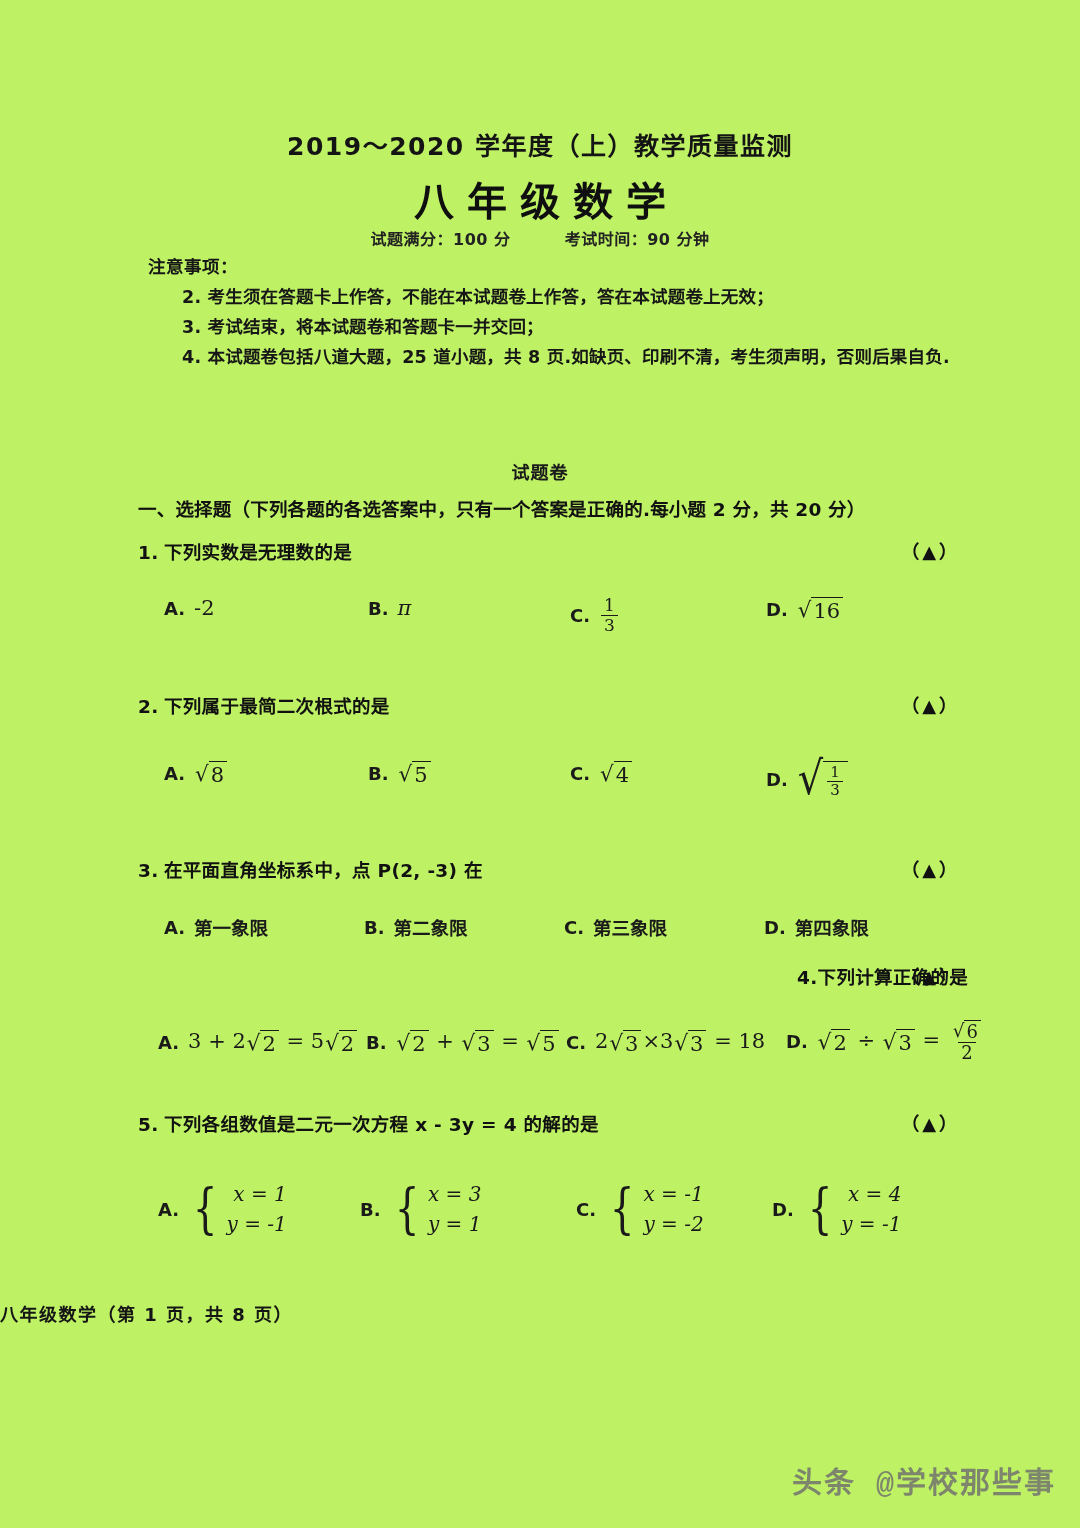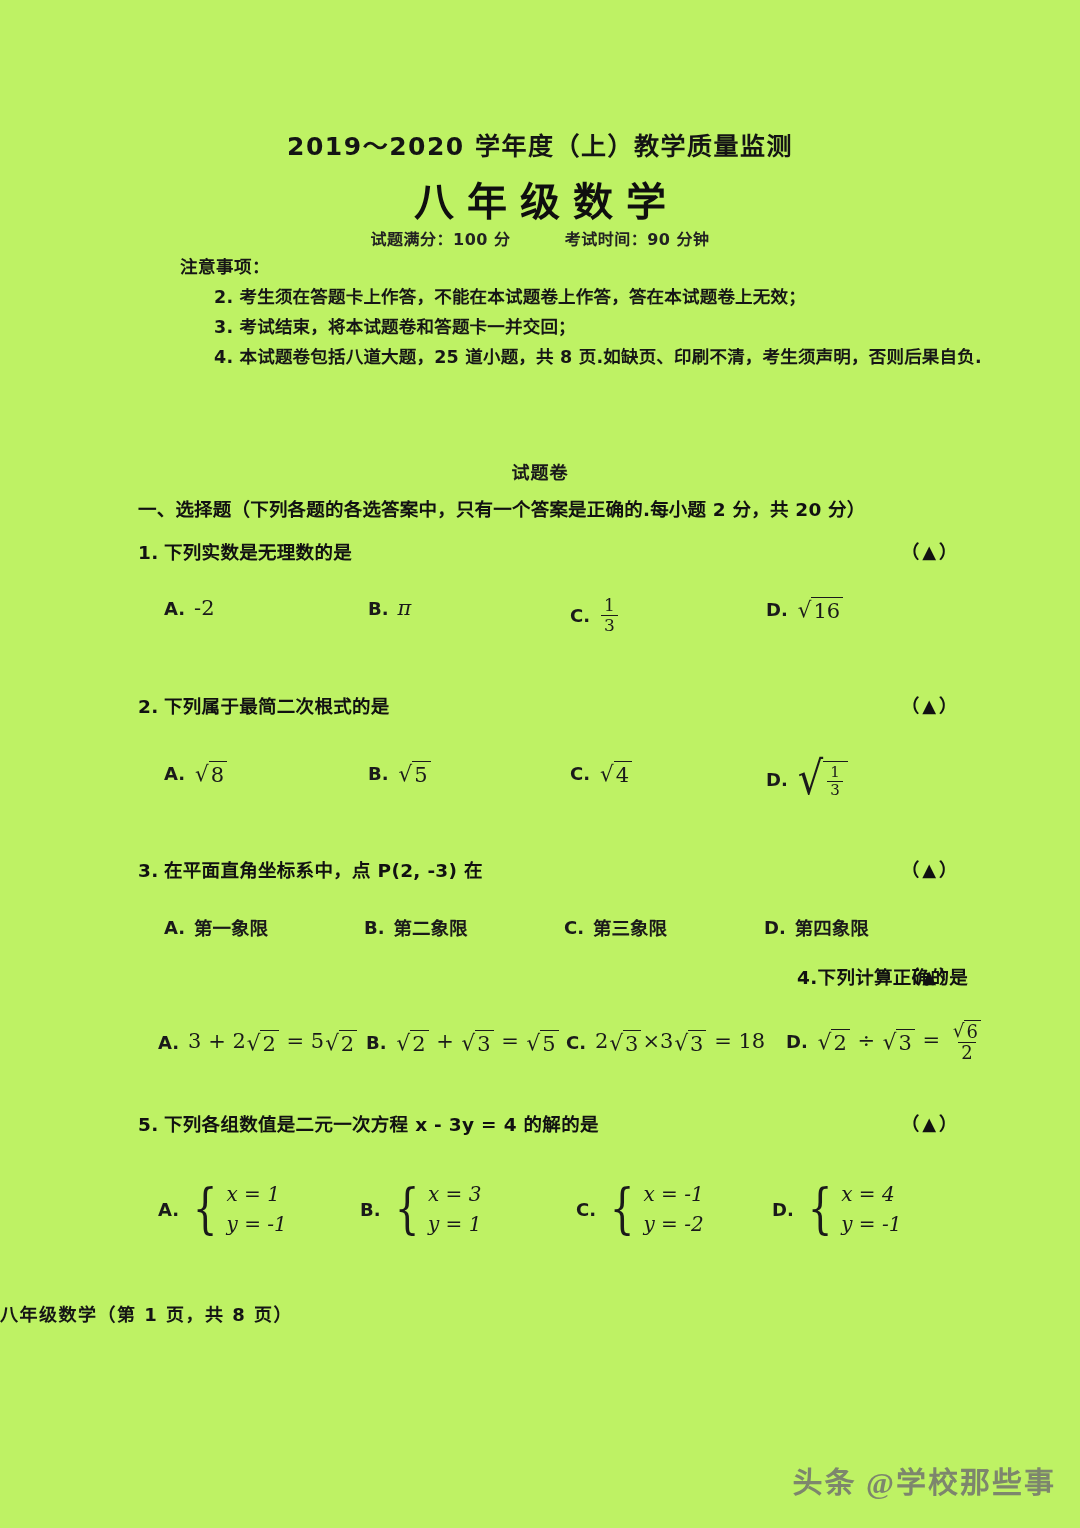--- a/index.html
+++ b/index.html
@@ -66,21 +66,20 @@
   .notice {
     position: absolute;
     left: 148px;
     top: 252px;
     width: 806px;
     font-family: "DejaVu Sans", "Liberation Sans", sans-serif;
     font-weight: 700;
     font-size: 17.5px;
     line-height: 30px;
     color: #161616;
-    margin-left: 32px;
   }
   .notice-title { letter-spacing: 0.5px; }
   .notice-item  { text-indent: 34px; letter-spacing: 0.2px; }
 
   
   .paper-label {
     position: absolute;
     left: 0; right: 0;
     top: 458px;
     text-align: center;
@@ -218,41 +217,42 @@
     transform: scaleX(0.72);
     transform-origin: center;
   }
   .sys-rows {
     display: inline-flex;
     flex-direction: column;
     gap: 6px;
     font-family: "DejaVu Serif", "Liberation Serif", serif;
     font-style: italic;
     font-size: 20px;
+    text-align: right;
   }
 
   
   .footer {
     position: absolute;
     left: 0; right: 0;
     top: 1300px;
     text-align: left;
     font-family: "DejaVu Sans", "Liberation Sans", sans-serif;
     font-weight: 700;
     font-size: 18px;
     letter-spacing: 1.5px;
     color: #151515;
   }
 
   
   .watermark {
     position: absolute;
     right: 24px;
     bottom: 26px;
-    font-family: Liberation Serif, serif;
+    font-family: Liberation Mono, monospace;
     font-weight: 700;
     font-size: 30px;
     letter-spacing: 2px;
     color: #6f6f6f;
     opacity: 0.82;
     white-space: nowrap;
   }
 </style>
 </head>
 <body>

